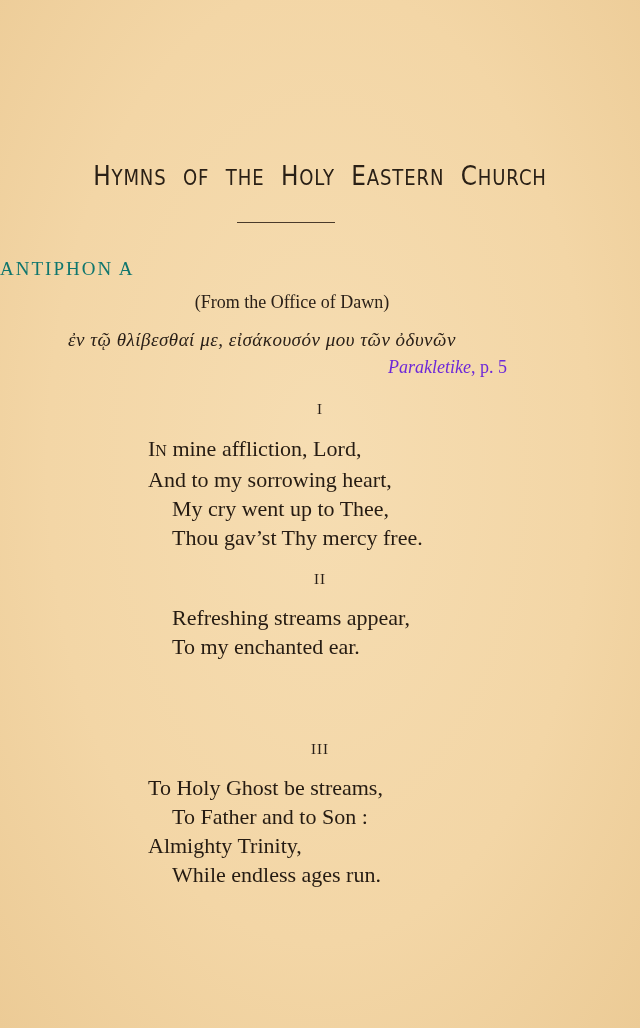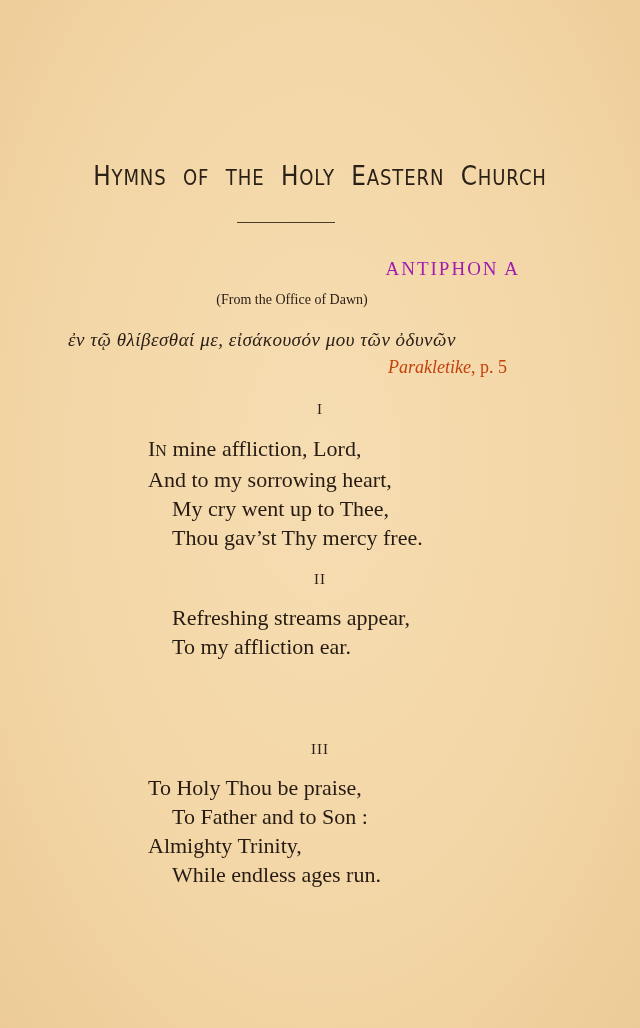--- a/index.html
+++ b/index.html
@@ -15,33 +15,33 @@
     left:0; width:640px; top:160px; text-align:center;
     font-family: "DejaVu Sans", "Liberation Sans", sans-serif;
     font-size:27px; letter-spacing:1px; color:#2a2016;
     font-weight:normal; transform: scaleX(0.86); transform-origin:center;
   }
   .running-head .sc { font-size:21px; }
   .rule {
     left:237px; top:222px; width:98px; height:0; border-top:1px solid #4a3a2a;
   }
   .title {
-    left:0; width:520px; top:258px; text-align:right;
-    font-size:19px; letter-spacing:2px; color:#a21caf;
+    left:0; width:520px; top:258px; text-align:left;
+    font-size:19px; letter-spacing:2px; color:#0f766e;
   }
   .subtitle {
     left:0; width:584px; top:292px; text-align:center;
-    font-size:14px; color:#2a2018;
+    font-size:18px; color:#2a2018;
   }
   .greek {
     left:68px; top:329px; font-size:19px; font-style:italic; color:#2a2018;
     letter-spacing:0.5px; white-space:nowrap;
   }
   .source {
-    right:133px; top:357px; font-size:18px; color:#c2410c; white-space:nowrap;
+    right:133px; top:357px; font-size:18px; color:#6d28d9; white-space:nowrap;
   }
   .source i { font-style:italic; }
   .numeral {
     left:0; width:640px; text-align:center; font-size:15px; color:#2a2018;
     letter-spacing:1px;
   }
   .stanza { left:148px; }
   .line { font-size:22px; line-height:29px; white-space:nowrap; color:#251b12; }
   .line.indent { padding-left:24px; }
   .sc-small { font-size:16px; }
@@ -70,22 +70,22 @@
 <div class="abs stanza" style="top:434px;">
   <div class="line"><span>I</span><span class="sc-small">N</span><span> mine affliction, Lord,</span></div>
   <div class="line">And to my sorrowing heart,</div>
   <div class="line indent">My cry went up to Thee,</div>
   <div class="line indent">Thou gav’st Thy mercy free.</div>
 </div>
 
 <div class="abs numeral" style="top:571px;">II</div>
 <div class="abs stanza" style="top:603px;">
   <div class="line indent">Refreshing streams appear,</div>
-  <div class="line indent">To my affliction ear.</div>
+  <div class="line indent">To my enchanted ear.</div>
 </div>
 
 <div class="abs numeral" style="top:741px;">III</div>
 <div class="abs stanza" style="top:773px;">
-  <div class="line">To Holy Thou be praise,</div>
+  <div class="line">To Holy Ghost be streams,</div>
   <div class="line indent">To Father and to Son :</div>
   <div class="line">Almighty Trinity,</div>
   <div class="line indent">While endless ages run.</div>
 </div>
 
 </body></html>

